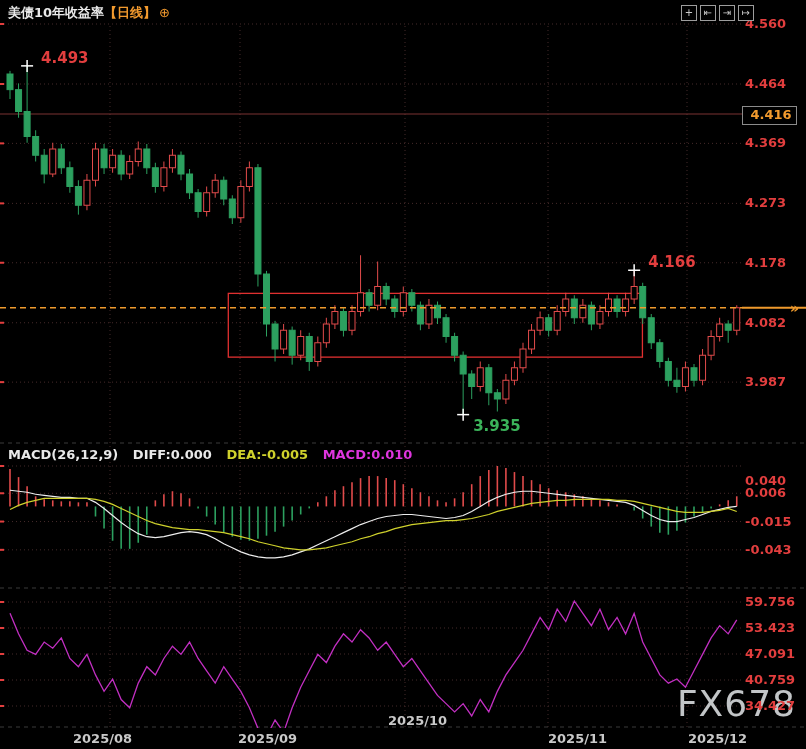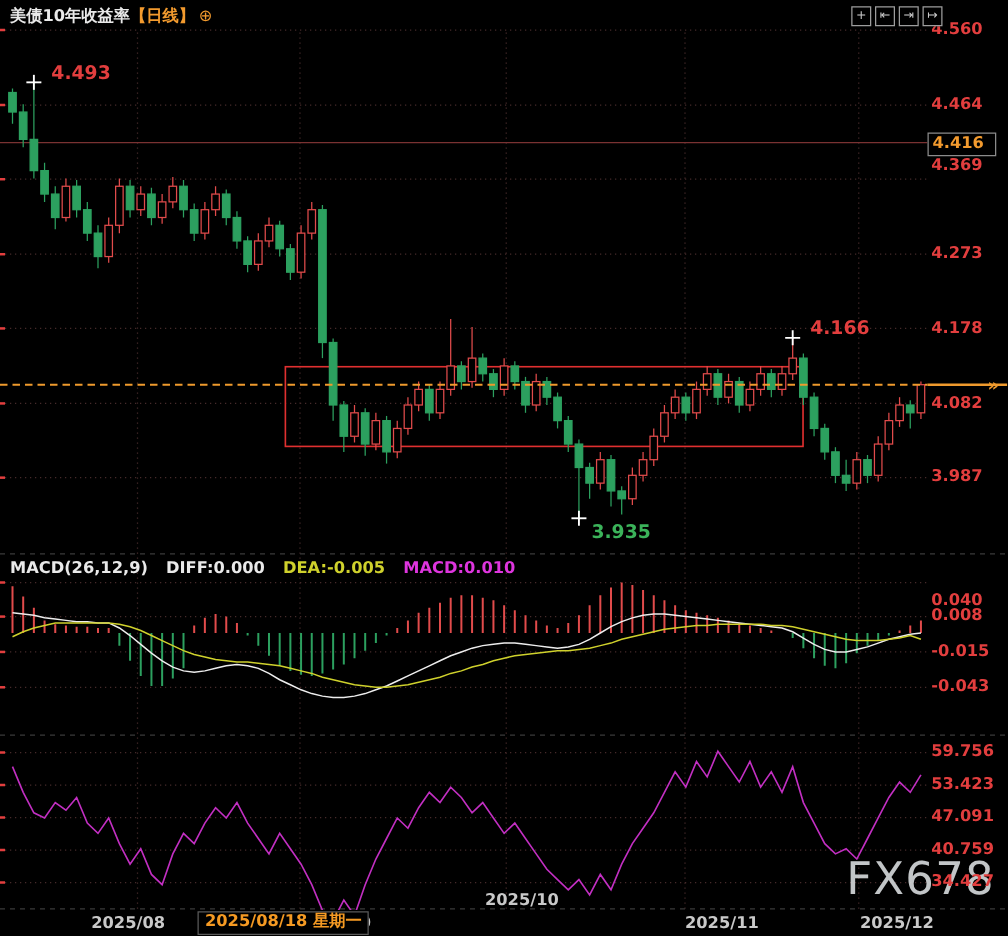--- a/index.html
+++ b/index.html
@@ -13,21 +13,21 @@
   .tbtn{width:14px;height:14px;border:1px solid #9d9d9d;background:#000;color:#c9c9c9;
         font-size:10px;line-height:13px;text-align:center;cursor:pointer;}
   .legend{position:absolute;left:8px;z-index:6;font-size:13px;font-weight:bold;white-space:nowrap;}
   .legend span{margin-right:10px;}
   .lg-w{color:#e9e9e9;} .lg-y{color:#cfd12c;} .lg-m{color:#de35de;}
   .overlay-label{position:absolute;z-index:5;font-size:13px;font-weight:bold;white-space:nowrap;}
   .y-red{color:#e23e3e;}
   .x-gray{color:#c9c9c9;top:731px;}
   .marker-box{position:absolute;z-index:6;left:742px;width:50px;height:17px;line-height:16px;
               border:1px solid #8b8b8b;background:#000;color:#f29a2e;font-size:13px;font-weight:bold;
-              text-align:left;padding-left:3px;}
+              text-align:center;padding-left:3px;}
   .tooltip{position:absolute;left:158px;top:729px;z-index:8;height:17px;line-height:16px;
            border:1px solid #5a5a5a;background:#000;color:#f59a23;font-size:13px;font-weight:bold;
            padding:0 5px;white-space:nowrap;}
   .watermark{position:absolute;right:10px;bottom:25px;z-index:4;font-size:36px;font-weight:normal;
              color:rgba(228,231,234,0.85);letter-spacing:1px;}
 </style>
 </head>
 <body>
 
 <div class="app">
@@ -382,39 +382,38 @@
     <span class="lg-w">MACD(26,12,9)</span>
     <span class="lg-w">DIFF:0.000</span>
     <span class="lg-y">DEA:-0.005</span>
     <span class="lg-m">MACD:0.010</span>
   </div>
 
 
   <div id="labels">
       <div class="overlay-label y-red" style="left: 745px; top: 16px;">4.560</div>
       <div class="overlay-label y-red" style="left: 745px; top: 76px;">4.464</div>
-      <div class="overlay-label y-red" style="left: 745px; top: 125px; text-align: right;">4.369</div>
+      <div class="overlay-label y-red" style="left: 745px; top: 135px; text-align: right;">4.369</div>
       <div class="overlay-label y-red" style="left: 745px; top: 195.375px;">4.273</div>
       <div class="overlay-label y-red" style="left: 745px; top: 254.75px;">4.178</div>
       <div class="overlay-label y-red" style="left: 745px; top: 314.75px;">4.082</div>
       <div class="overlay-label y-red" style="left: 745px; top: 374.125px;">3.987</div>
       <div class="overlay-label y-red" style="left: 745px; top: 458px; margin-top: 15px;">0.040</div>
-      <div class="overlay-label y-red" style="left: 745px; top: 485.27px;">0.008</div>
+      <div class="overlay-label y-red" style="left: 745px; top: 485.27px;">0.006</div>
       <div class="overlay-label y-red" style="left: 745px; top: 513.55px;">-0.015</div>
       <div class="overlay-label y-red" style="left: 745px; top: 541.83px;">-0.043</div>
       <div class="overlay-label y-red" style="left: 745px; top: 594px;">59.756</div>
       <div class="overlay-label y-red" style="left: 745px; top: 620.003px;">53.423</div>
       <div class="overlay-label y-red" style="left: 745px; top: 646.002px;">47.091</div>
       <div class="overlay-label y-red" style="left: 745px; top: 672.002px;">40.759</div>
       <div class="overlay-label y-red" style="left: 745px; top: 698.001px;">34.427</div>
       <div class="overlay-label x-gray" style="left: 73px; top: 731px;">2025/08</div>
       <div class="overlay-label x-gray" style="left: 238px; top: 731px;">2025/09</div>
       <div class="overlay-label x-gray" style="left: 388px; top: 713px;">2025/10</div>
       <div class="overlay-label x-gray" style="left: 548px; top: 731px;">2025/11</div>
       <div class="overlay-label x-gray" style="left: 688px; top: 731px;">2025/12</div>
     </div>
 
   <div class="marker-box" id="marker-box" style="top: 106px;">4.416</div>
 
-  <div class="tooltip">2025/08/18 星期一</div>
 
   <div class="watermark">FX678</div>
 </div>
 
 </body></html>

